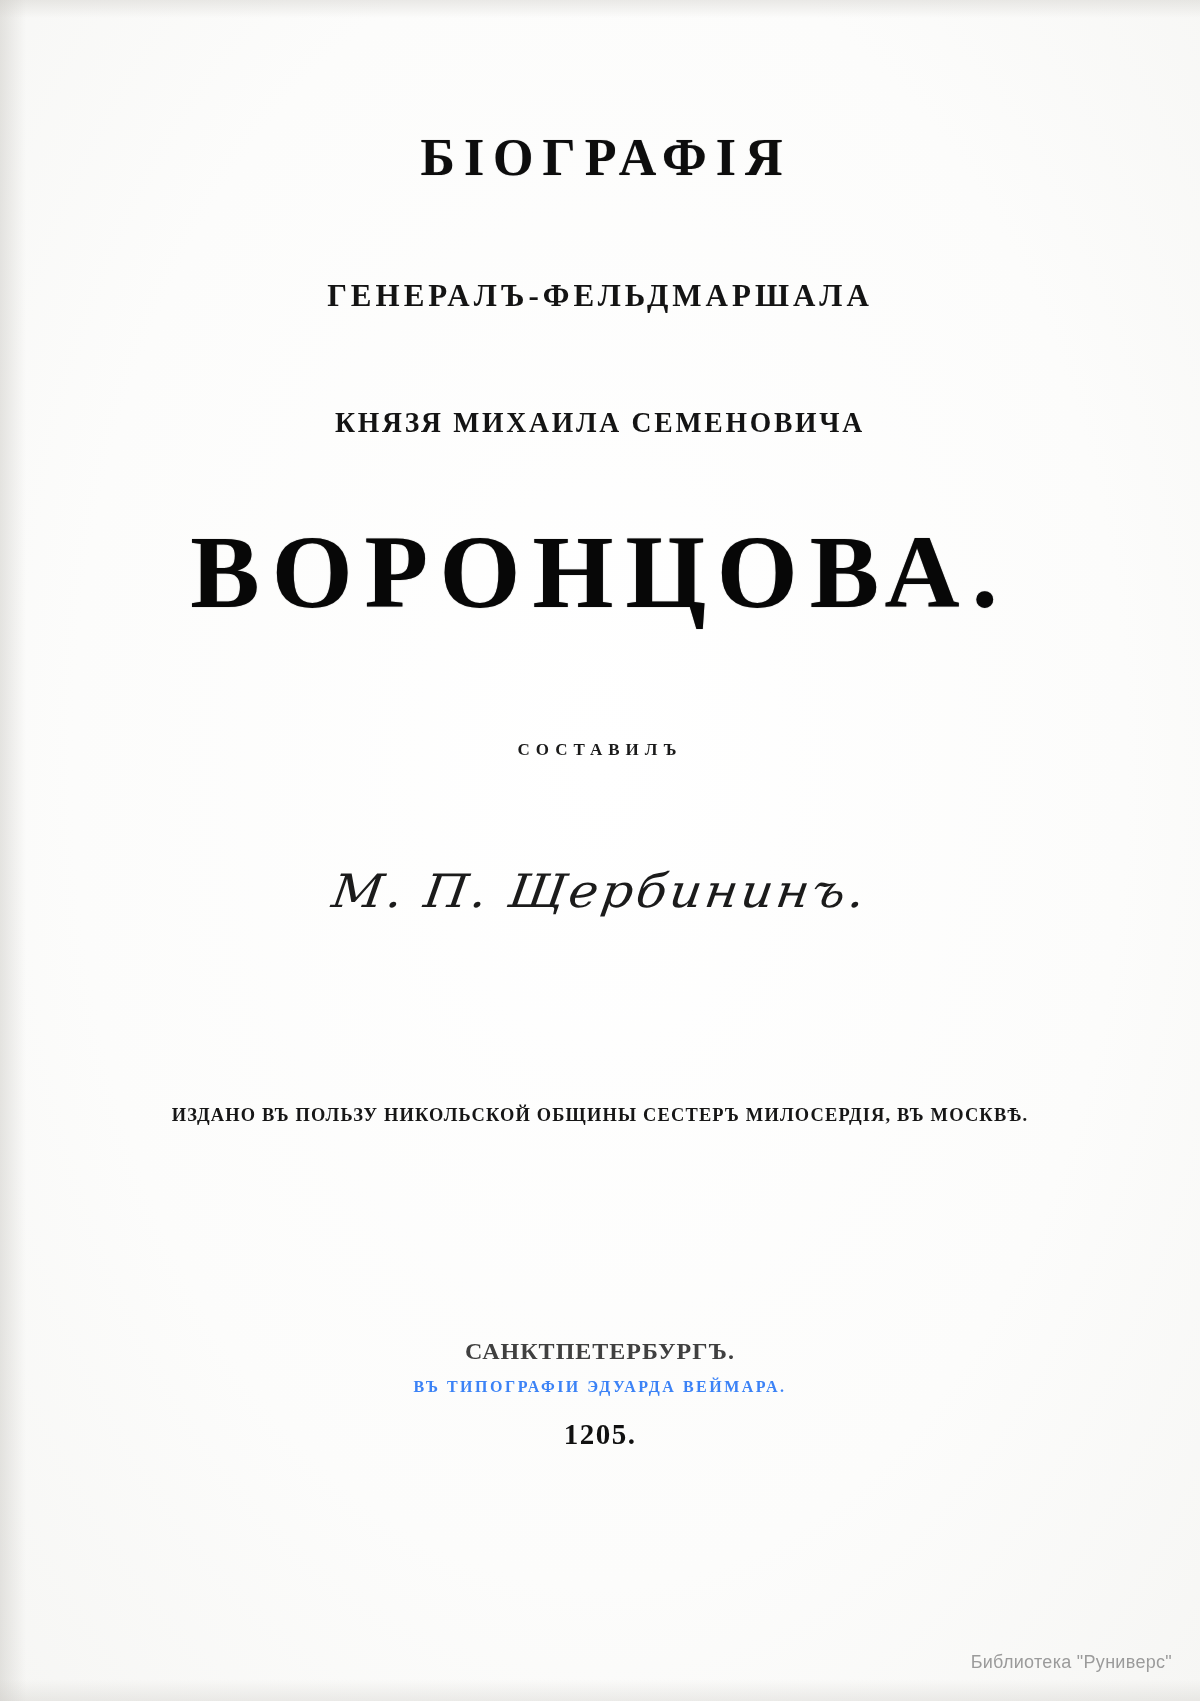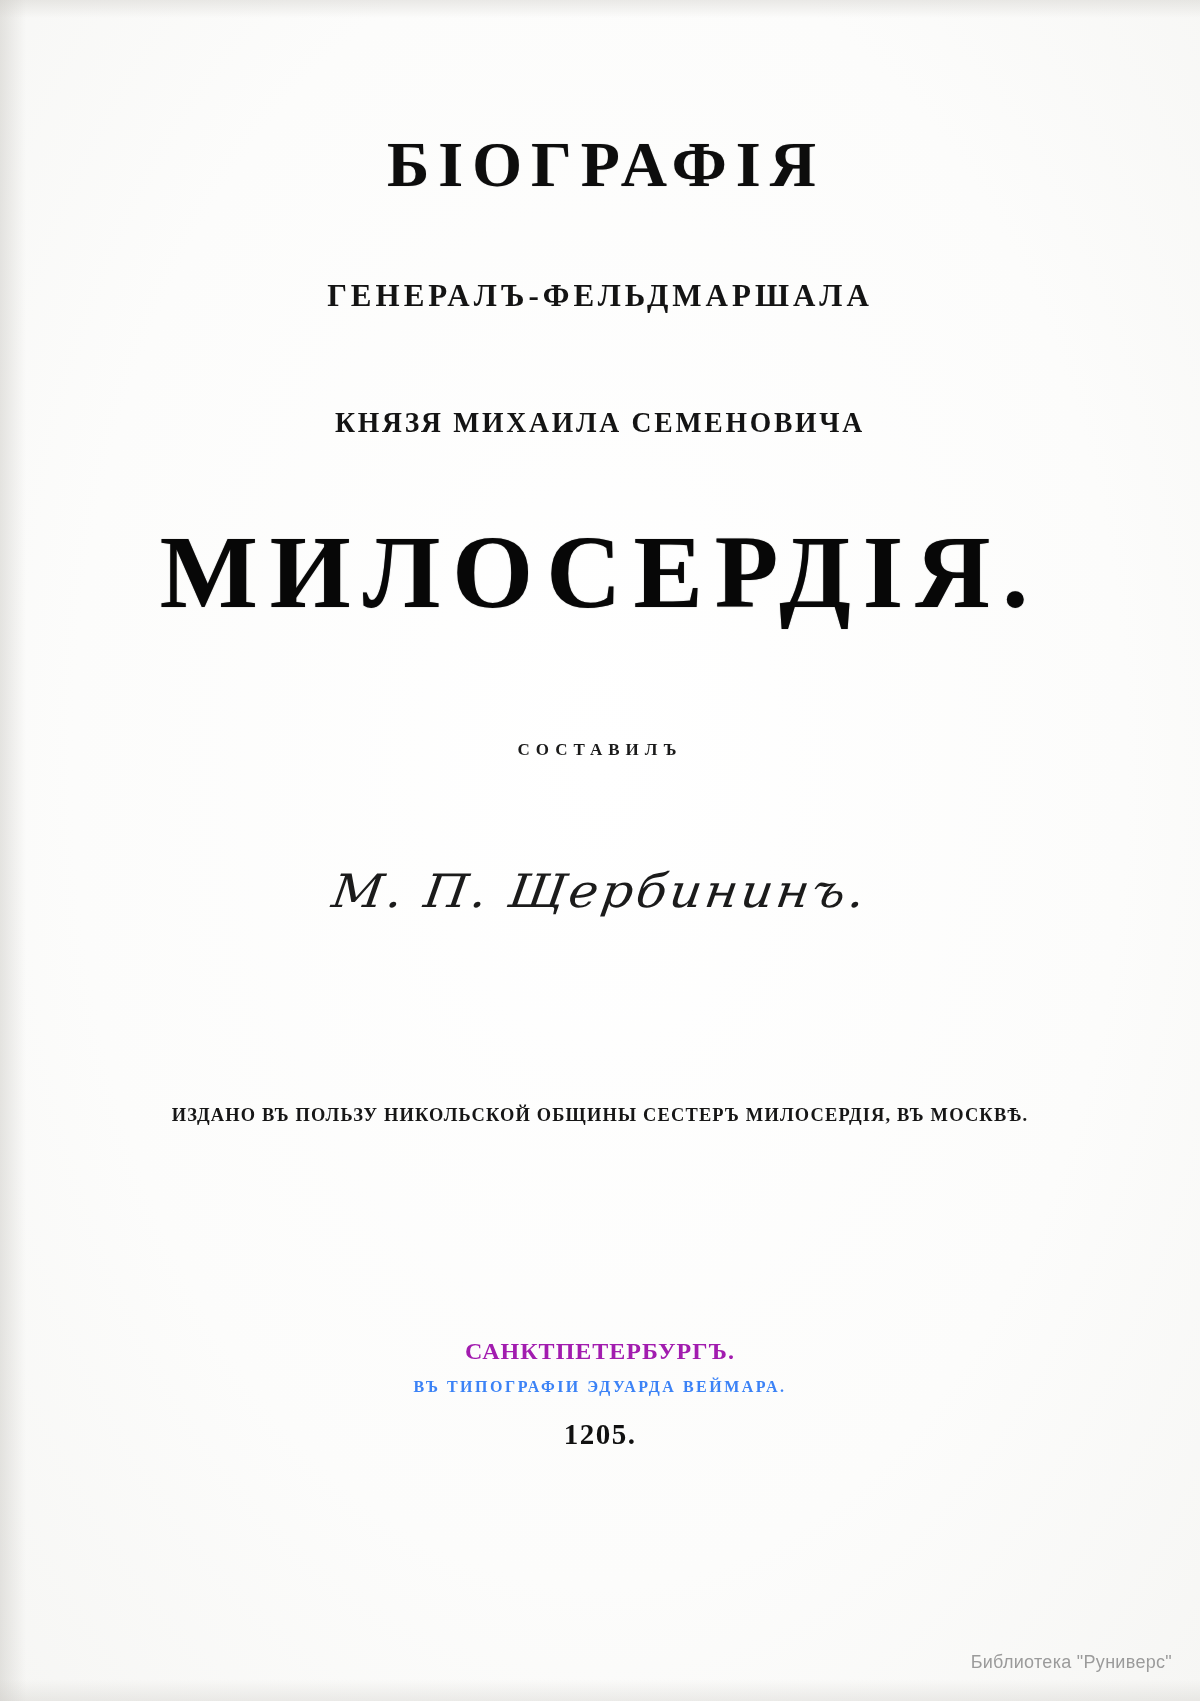--- a/index.html
+++ b/index.html
@@ -62,21 +62,21 @@
     white-space: nowrap;
   }
 
   
   .title-main {
     position: absolute;
     top: 128px;
     left: 0; right: 0;
     font-family: "Liberation Serif", serif;
     font-weight: bold;
-    font-size: 64px;
+    font-size: 52px;
     letter-spacing: 9px;
     color: #0d0d0d;
     text-shadow: 0 0 1px rgba(0,0,0,0.35);
     padding-left: 12px;
   }
 
   .subtitle-1 {
     position: absolute;
     top: 278px;
     left: 0; right: 0;
@@ -150,21 +150,21 @@
 
   
   .imprint-city {
     position: absolute;
     top: 1338px;
     left: 0; right: 0;
     font-family: "Liberation Serif", serif;
     font-size: 24px;
     font-weight: bold;
     letter-spacing: 1px;
-    color: #a21caf;
+    color: #404040;
   }
   .imprint-press {
     position: absolute;
     top: 1378px;
     left: 0; right: 0;
     font-family: "Liberation Serif", serif;
     font-size: 16px;
     font-weight: bold;
     letter-spacing: 2.5px;
     color: #3b82f6;
@@ -201,21 +201,21 @@
   <div class="edge-shade-bottom"></div>
 
   <div class="content">
 
     <div class="line title-main">БІОГРАФІЯ</div>
 
     <div class="line subtitle-1">ГЕНЕРАЛЪ-ФЕЛЬДМАРШАЛА</div>
 
     <div class="line subtitle-2">КНЯЗЯ МИХАИЛА СЕМЕНОВИЧА</div>
 
-    <div class="line name-main">МИЛОСЕРДІЯ.</div>
+    <div class="line name-main">ВОРОНЦОВА.</div>
 
     <div class="line compiled-by">СОСТАВИЛЪ</div>
 
     <div class="line author-signature">М. П. Щербининъ.</div>
 
     <div class="line dedication">ИЗДАНО ВЪ ПОЛЬЗУ НИКОЛЬСКОЙ ОБЩИНЫ СЕСТЕРЪ МИЛОСЕРДІЯ,  ВЪ МОСКВѢ.</div>
 
     <div class="line imprint-city">САНКТПЕТЕРБУРГЪ.</div>
 
     <div class="line imprint-press">ВЪ ТИПОГРАФІИ ЭДУАРДА ВЕЙМАРА.</div>

